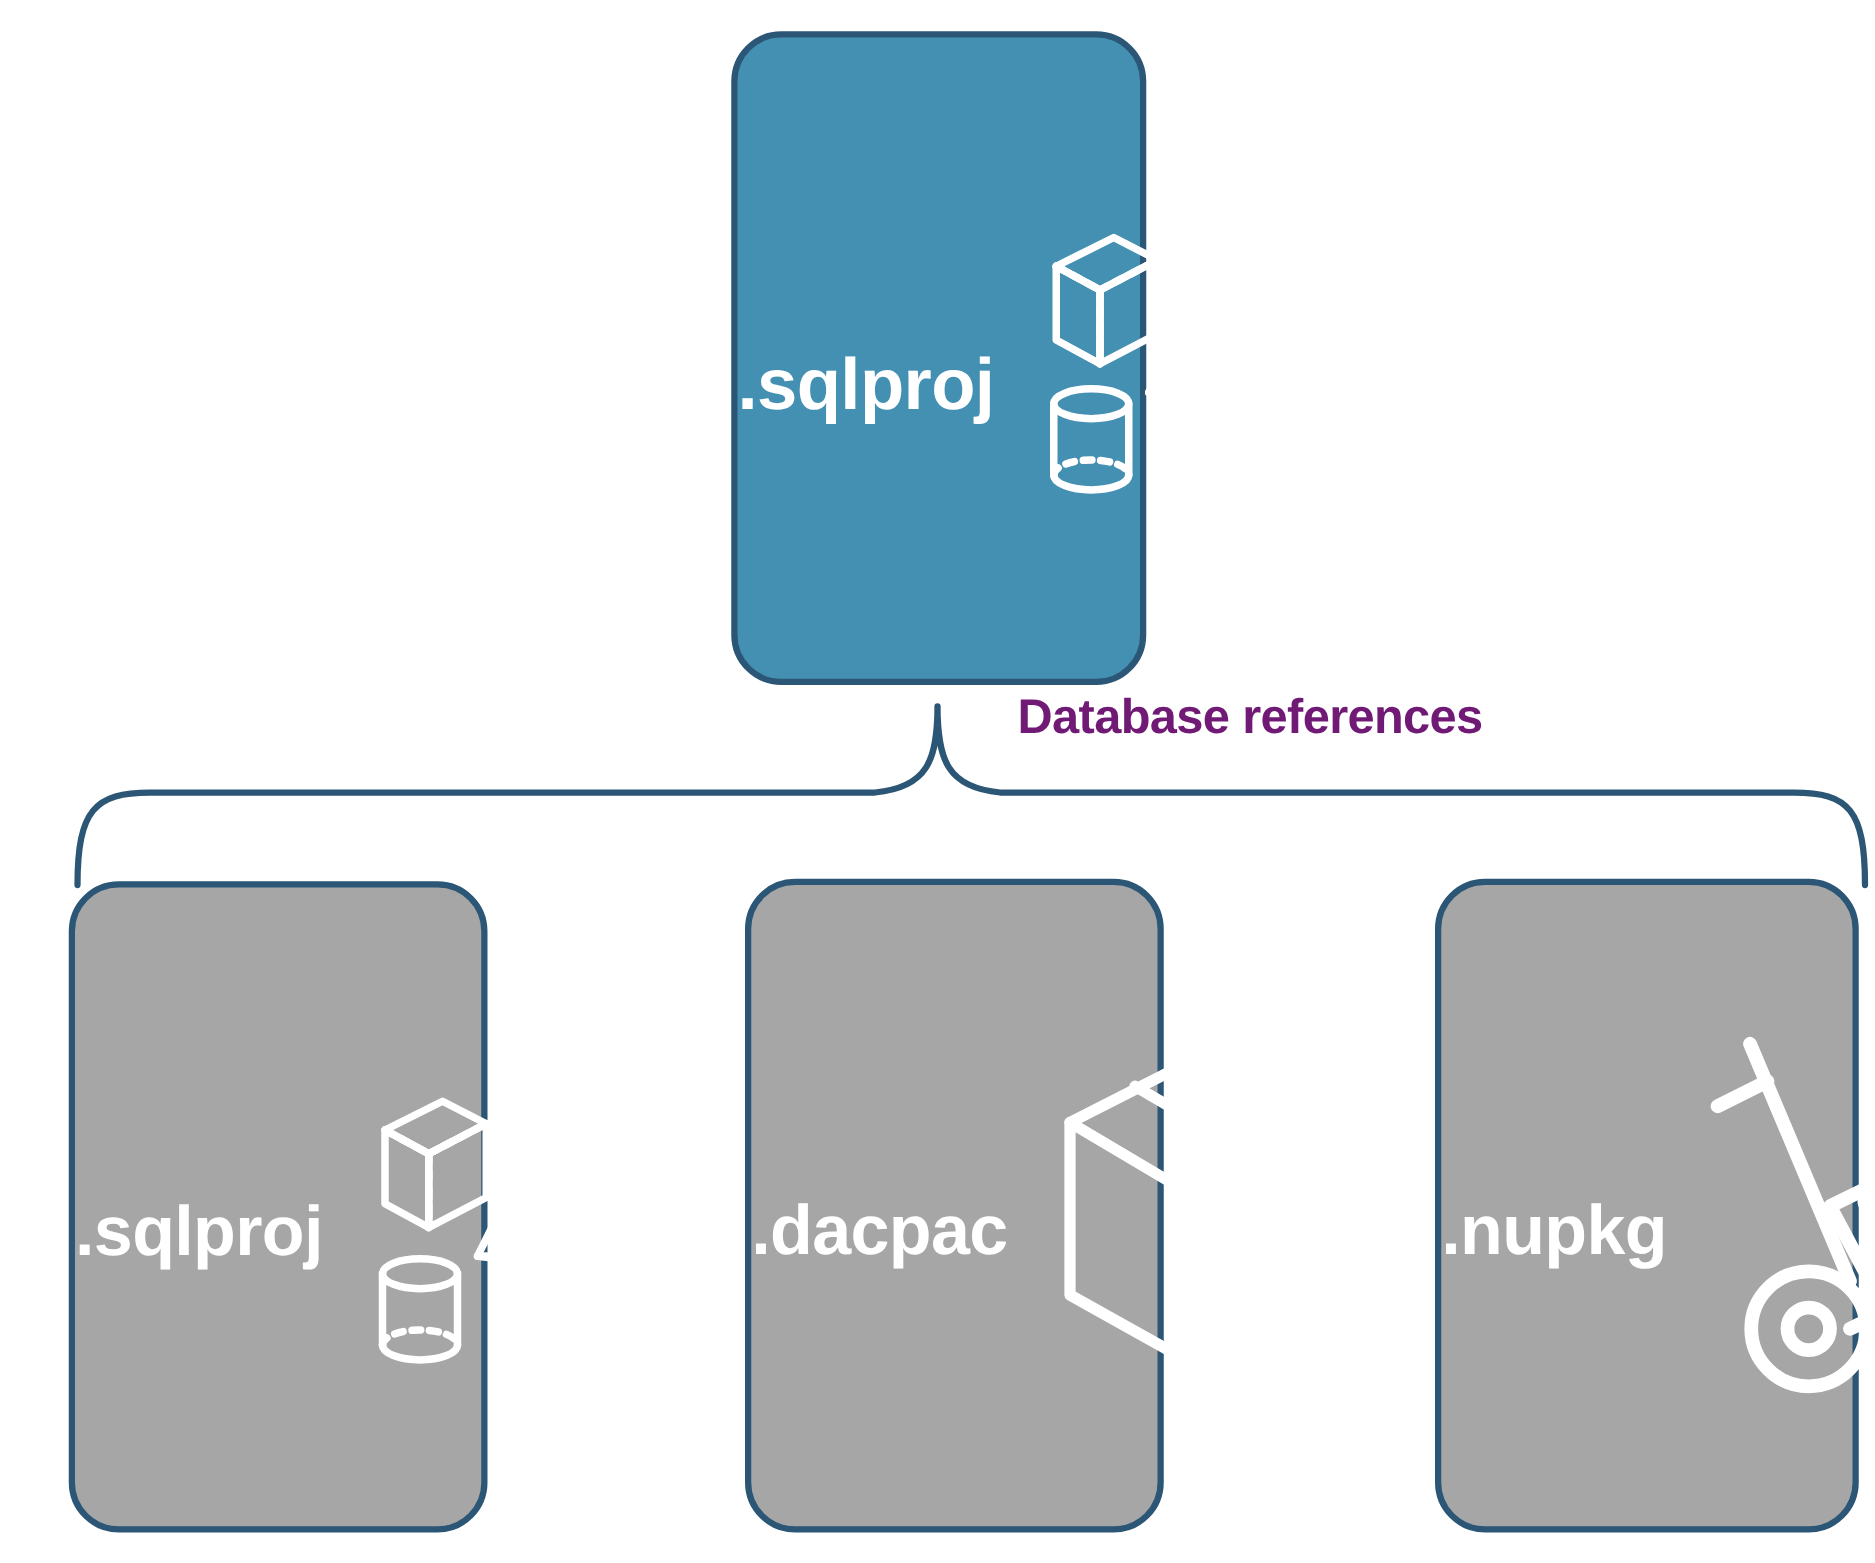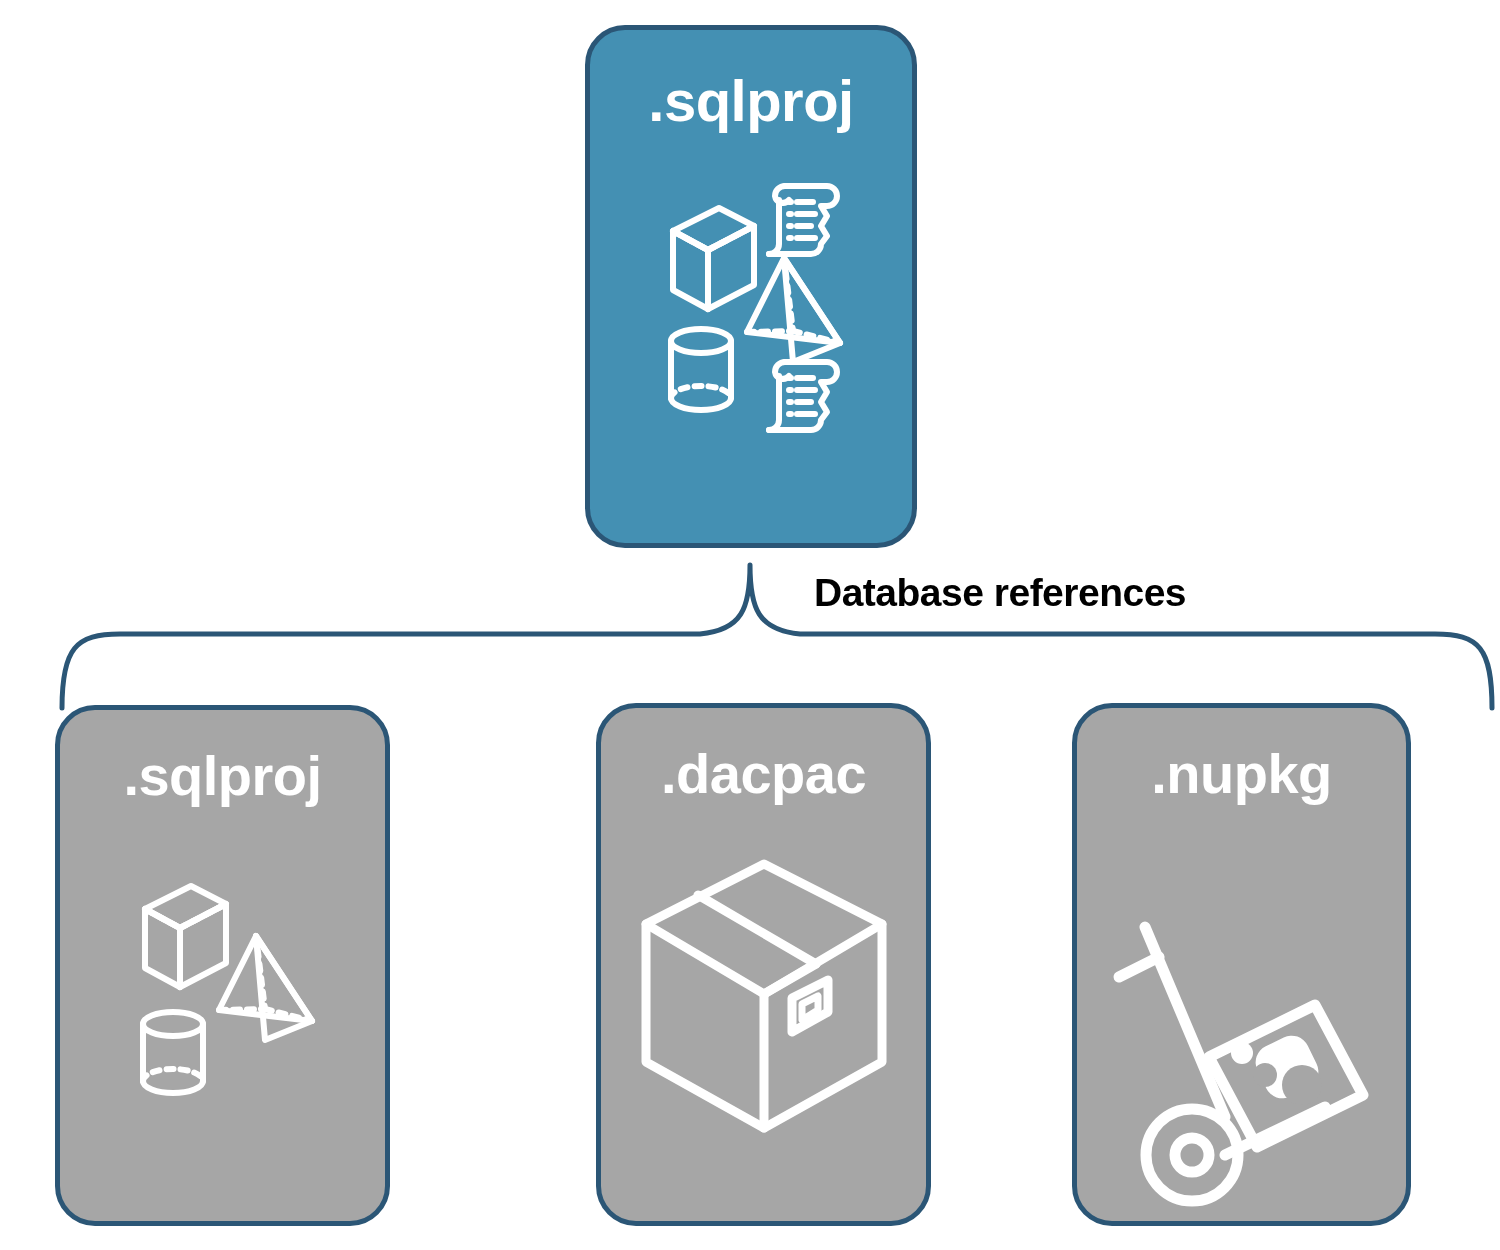--- a/index.html
+++ b/index.html
@@ -14,21 +14,21 @@
     background: #ffffff;
     overflow: hidden;
     font-family: "Liberation Sans", sans-serif;
   }
   .node {
     position: absolute;
     box-sizing: border-box;
     border: 5px solid #2b5676;
     border-radius: 40px;
     display: flex;
-    flex-direction: column;
+    flex-direction: row;
     align-items: center;
     gap: 28px;
   }
   .node-title {
     color: #ffffff;
     font-weight: bold;
     letter-spacing: -0.5px;
     line-height: 1;
     user-select: none;
   }
@@ -60,21 +60,21 @@
     height: 521px;
   }
   #node-dacpac {
     left: 582px;
     top: 703px;
     width: 335px;
     height: 523px;
     margin-left: 14px;
   }
   #node-nupkg {
-    left: 1072px;
+    left: 1148px;
     top: 703px;
     width: 339px;
     height: 523px;
     justify-content: space-between;
   }
   .node-gray .node-title {
     font-size: 56px;
     margin-top: 38px;
   }
   #node-sqlproj .node-icon { margin-top: 42px; }
@@ -86,24 +86,24 @@
     position: absolute;
     left: 0;
     top: 548px;
     width: 1500px;
     height: 180px;
     pointer-events: none;
   }
   #brace-label {
     position: absolute;
     left: 814px;
-    top: 571px;
+    top: 552px;
     font-size: 39px;
     font-weight: bold;
-    color: #000000;
+    color: #701a75;
     letter-spacing: -0.5px;
     white-space: nowrap;
     user-select: none;
   }
 </style>
 </head>
 <body>
 
 <div id="canvas">
 

